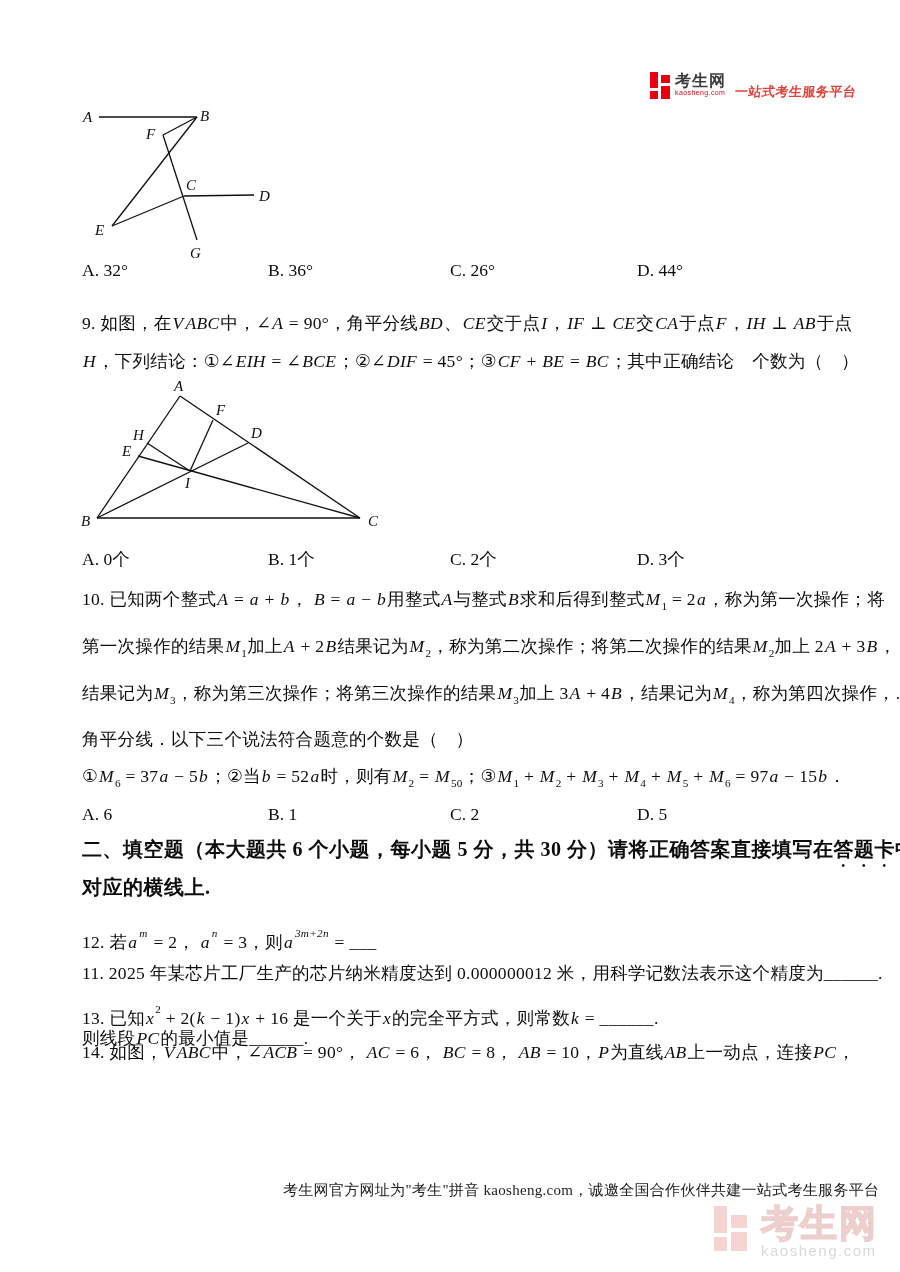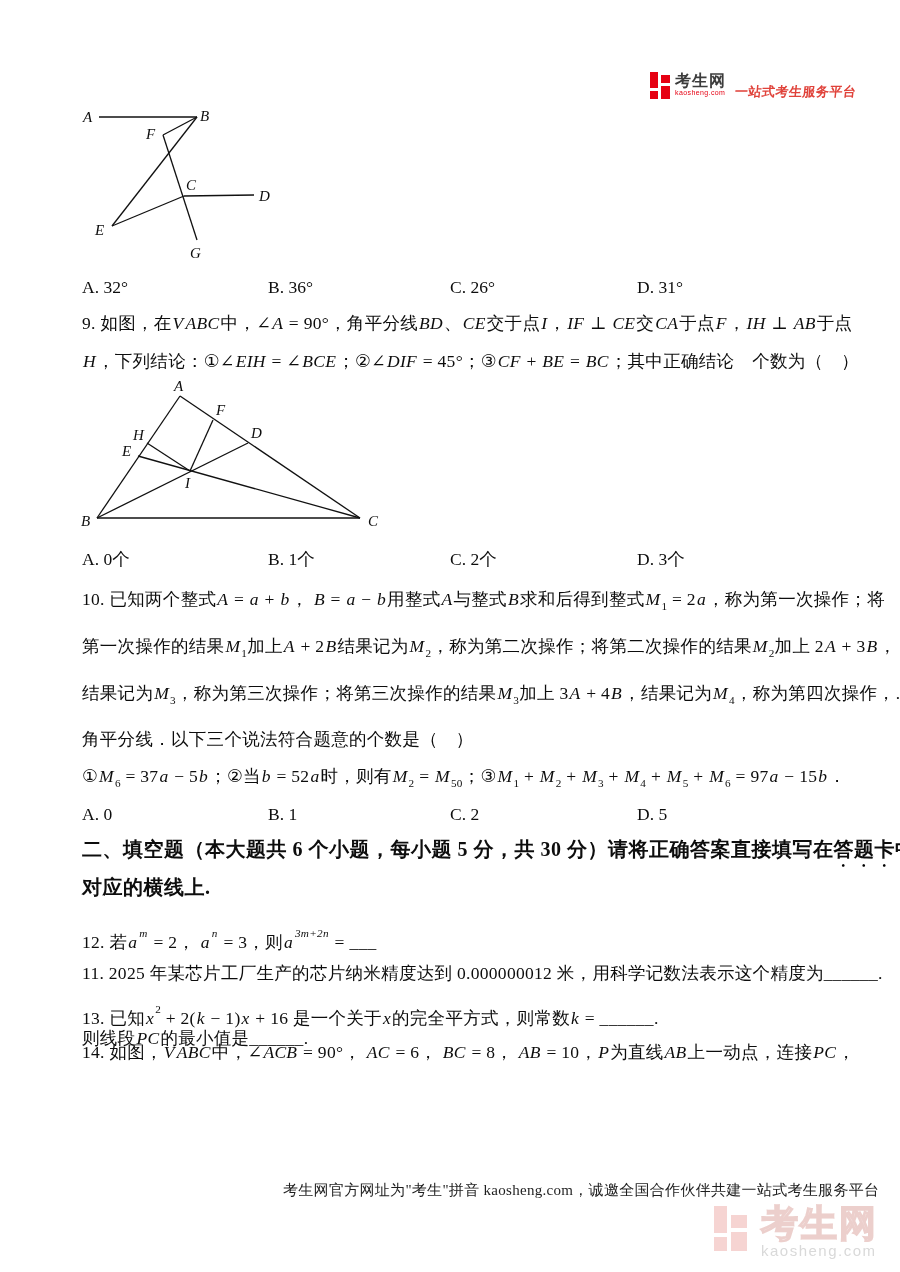--- a/index.html
+++ b/index.html
@@ -75,25 +75,25 @@
     <text x="3" y="24">A</text>
     <text x="120" y="23">B</text>
     <text x="66" y="41">F</text>
     <text x="106" y="92">C</text>
     <text x="179" y="103">D</text>
     <text x="15" y="137">E</text>
     <text x="110" y="160">G</text>
   </svg>
 </div>
 
-<div class="opts" style="top:277px">
+<div class="opts" style="top:260px">
   <span>A.  32°</span>
   <span>B.  36°</span>
   <span>C.  26°</span>
-  <span>D.  31°</span>
+  <span>D.  44°</span>
 </div>
 
 <div class="line" style="top:310px"><span class="sg-t">9. 如图，在</span><span class="sg-i">V</span><span class="sg-i">ABC</span><span class="sg-t">中，∠</span><span class="sg-i">A</span><span class="sg-t"> = 90°，角平分线</span><span class="sg-i">BD</span><span class="sg-t">、</span><span class="sg-i">CE</span><span class="sg-t">交于点</span><span class="sg-i">I</span><span class="sg-t">，</span><span class="sg-i">IF</span><span class="sg-t"> ⊥ </span><span class="sg-i">CE</span><span class="sg-t">交</span><span class="sg-i">CA</span><span class="sg-t">于点</span><span class="sg-i">F</span><span class="sg-t">，</span><span class="sg-i">IH</span><span class="sg-t"> ⊥ </span><span class="sg-i">AB</span><span class="sg-t">于点</span></div>
 <div class="line" style="top:348px"><span class="sg-i">H</span><span class="sg-t">，下列结论：①∠</span><span class="sg-i">EIH</span><span class="sg-t"> = ∠</span><span class="sg-i">BCE</span><span class="sg-t">；②∠</span><span class="sg-i">DIF</span><span class="sg-t"> = 45°；③</span><span class="sg-i">CF</span><span class="sg-t"> + </span><span class="sg-i">BE</span><span class="sg-t"> = </span><span class="sg-i">BC</span><span class="sg-t">；其中正确结论　个数为（　）</span></div>
 
 <div class="fig" style="left:78px;top:378px">
   <svg width="320" height="160" viewBox="0 0 320 160">
     <path d="M19,140 L102,18"></path>
     <path d="M102,18 L282,140"></path>
     <path d="M19,140 L282,140"></path>
@@ -119,21 +119,21 @@
   <span>D. 3个</span>
 </div>
 
 <div class="line" style="top:586px"><span class="sg-t">10. 已知两个整式</span><span class="sg-i">A</span><span class="sg-t"> = </span><span class="sg-i">a</span><span class="sg-t"> + </span><span class="sg-i">b</span><span class="sg-t">， </span><span class="sg-i">B</span><span class="sg-t"> = </span><span class="sg-i">a</span><span class="sg-t"> − </span><span class="sg-i">b</span><span class="sg-t">用整式</span><span class="sg-i">A</span><span class="sg-t">与整式</span><span class="sg-i">B</span><span class="sg-t">求和后得到整式</span><span class="sg-i">M</span><span class="sg-sb">1</span><span class="sg-t"> = 2</span><span class="sg-i">a</span><span class="sg-t">，称为第一次操作；将</span></div>
 <div class="line" style="top:633px"><span class="sg-t">第一次操作的结果</span><span class="sg-i">M</span><span class="sg-sb">1</span><span class="sg-t">加上</span><span class="sg-i">A</span><span class="sg-t"> + 2</span><span class="sg-i">B</span><span class="sg-t">结果记为</span><span class="sg-i">M</span><span class="sg-sb">2</span><span class="sg-t">，称为第二次操作；将第二次操作的结果</span><span class="sg-i">M</span><span class="sg-sb">2</span><span class="sg-t">加上 2</span><span class="sg-i">A</span><span class="sg-t"> + 3</span><span class="sg-i">B</span><span class="sg-t">，</span></div>
 <div class="line" style="top:680px"><span class="sg-t">结果记为</span><span class="sg-i">M</span><span class="sg-sb">3</span><span class="sg-t">，称为第三次操作；将第三次操作的结果</span><span class="sg-i">M</span><span class="sg-sb">3</span><span class="sg-t">加上 3</span><span class="sg-i">A</span><span class="sg-t"> + 4</span><span class="sg-i">B</span><span class="sg-t">，结果记为</span><span class="sg-i">M</span><span class="sg-sb">4</span><span class="sg-t">，称为第四次操作，…，</span></div>
 <div class="line" style="top:726px"><span class="sg-t">角平分线．以下三个说法符合题意的个数是（　）</span></div>
 <div class="line" style="top:763px"><span class="sg-t">①</span><span class="sg-i">M</span><span class="sg-sb">6</span><span class="sg-t"> = 37</span><span class="sg-i">a</span><span class="sg-t"> − 5</span><span class="sg-i">b</span><span class="sg-t">；②当</span><span class="sg-i">b</span><span class="sg-t"> = 52</span><span class="sg-i">a</span><span class="sg-t">时，则有</span><span class="sg-i">M</span><span class="sg-sb">2</span><span class="sg-t"> = </span><span class="sg-i">M</span><span class="sg-sb">50</span><span class="sg-t">；③</span><span class="sg-i">M</span><span class="sg-sb">1</span><span class="sg-t"> + </span><span class="sg-i">M</span><span class="sg-sb">2</span><span class="sg-t"> + </span><span class="sg-i">M</span><span class="sg-sb">3</span><span class="sg-t"> + </span><span class="sg-i">M</span><span class="sg-sb">4</span><span class="sg-t"> + </span><span class="sg-i">M</span><span class="sg-sb">5</span><span class="sg-t"> + </span><span class="sg-i">M</span><span class="sg-sb">6</span><span class="sg-t"> = 97</span><span class="sg-i">a</span><span class="sg-t"> − 15</span><span class="sg-i">b</span><span class="sg-t">．</span></div>
 
 <div class="opts" style="top:804px">
-  <span>A. 0</span>
+  <span>A. 6</span>
   <span>B. 1</span>
   <span>C. 2</span>
   <span>D. 5</span>
 </div>
 
 <div class="line bold-line" style="top:836px"><span class="sg-t">二、填空题（本大题共 6 个小题，每小题 5 分，共 30 分）请将正确答案直接填写在</span><span class="sg-em">答题卡</span><span class="sg-t">中</span></div>
 <div class="line bold-line" style="top:874px"><span class="sg-t">对应的横线上.</span></div>
 
 <div class="line" style="top:960px"><span class="sg-t">11. 2025 年某芯片工厂生产的芯片纳米精度达到 0.000000012 米，用科学记数法表示这个精度为______.</span></div>
 <div class="line" style="top:920px"><span class="sg-t">12. 若</span><span class="sg-i">a</span><span class="sg-sp sg-i">m</span><span class="sg-t"> = 2， </span><span class="sg-i">a</span><span class="sg-sp sg-i">n</span><span class="sg-t"> = 3，则</span><span class="sg-i">a</span><span class="sg-sp sg-i">3m+2n</span><span class="sg-t"> = ___</span></div>

